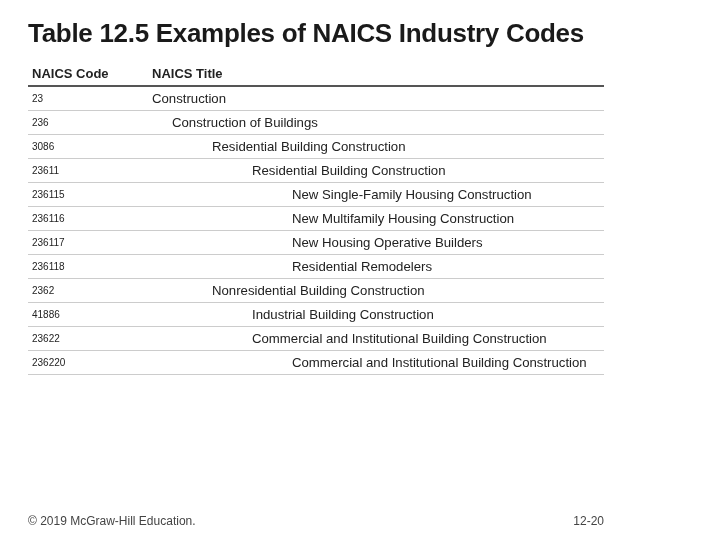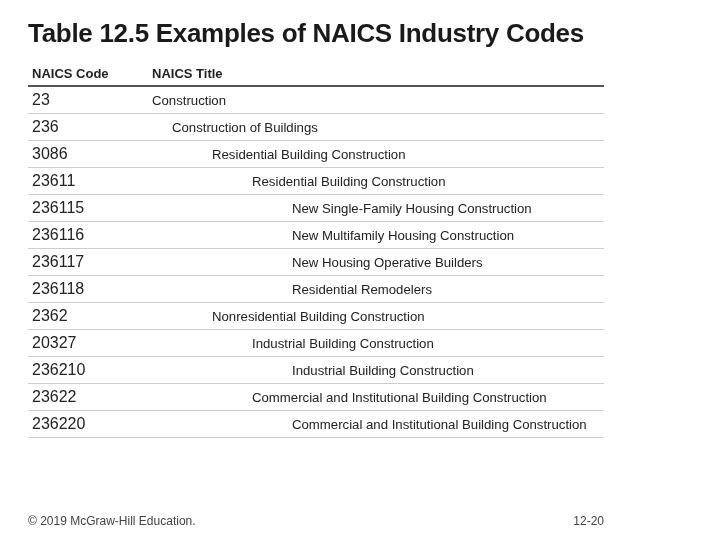--- a/index.html
+++ b/index.html
@@ -49,21 +49,21 @@
     }
     tbody tr {
       border-bottom: 1px solid #ccc;
     }
     tbody td {
       padding: 4px 8px 4px 4px;
       vertical-align: middle;
     }
     tbody td:first-child {
       width: 120px;
-      font-size: 16px;
+      font-size: 10px;
     }
     .footer {
       display: flex;
       justify-content: space-between;
       align-items: center;
       margin-top: 10px;
       font-size: 12px;
       color: #444;
     }
   </style>
@@ -112,26 +112,22 @@
           </tr>
           <tr>
             <td>236118</td>
             <td style="padding-left: 144px;">Residential Remodelers</td>
           </tr>
           <tr>
             <td>2362</td>
             <td style="padding-left: 64px;">Nonresidential Building Construction</td>
           </tr>
           <tr>
-            <td>20327</td>
+            <td>41886</td>
             <td style="padding-left: 104px;">Industrial Building Construction</td>
-          </tr>
-          <tr>
-            <td>236210</td>
-            <td style="padding-left: 144px;">Industrial Building Construction</td>
           </tr>
           <tr>
             <td>23622</td>
             <td style="padding-left: 104px;">Commercial and Institutional Building Construction</td>
           </tr>
           <tr>
             <td>236220</td>
             <td style="padding-left: 144px;">Commercial and Institutional Building Construction</td>
           </tr>
         </tbody>

